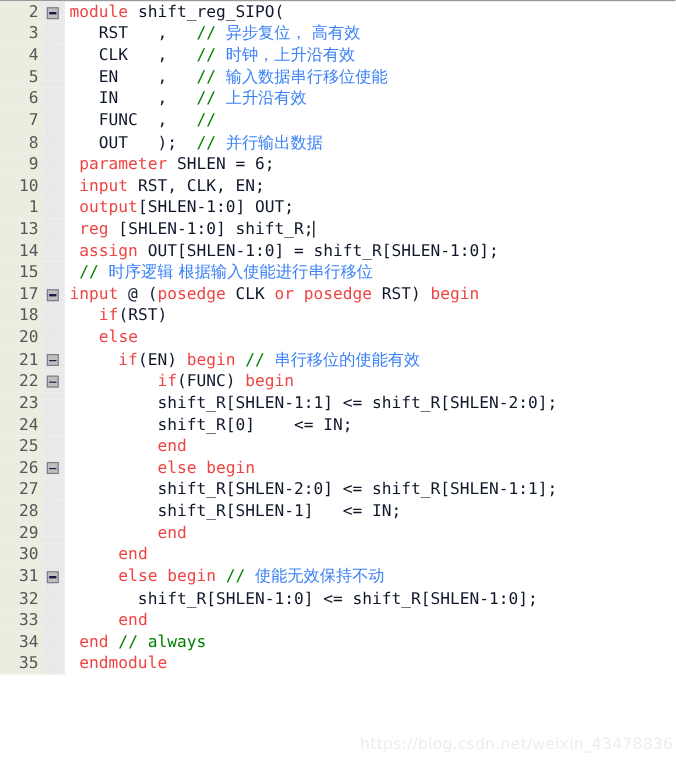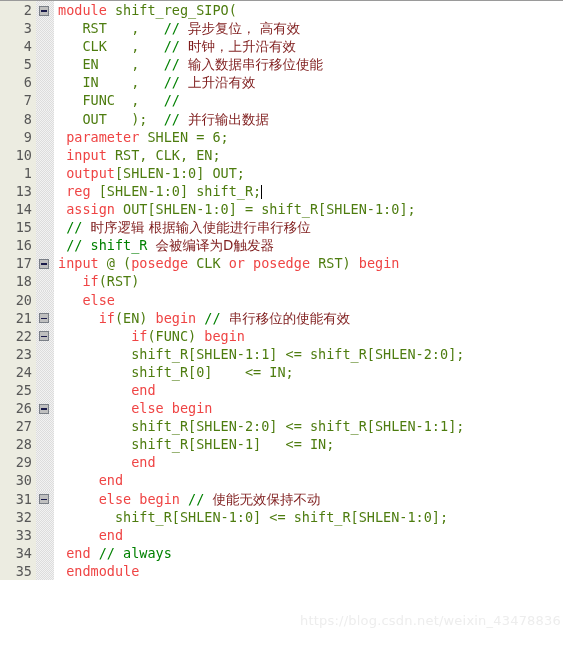--- a/index.html
+++ b/index.html
@@ -64,24 +64,24 @@
     flex:1;
     font-size:13.5px;
     line-height:18.1px;
     padding-left:4px;
     color:#000000;
     font-family:"DejaVu Sans Mono","Liberation Mono",monospace;
     position:relative;
   }
   .kw{color:#ef4444;}
   .cm{color:#008000;}
-  .pl{color:#4d7c0f;}
+  .pl{color:#0f172a;}
   .cjk{
     font-family:"DejaVu Sans","Liberation Sans",sans-serif;
-    color:#7f1d1d;
+    color:#3b82f6;
   }
   .caret{
     display:inline-block;
     width:1px;height:14px;
     background:#000;
     vertical-align:-3px;
     margin-left:0px;
   }
   #watermark{
     position:absolute;
@@ -105,21 +105,20 @@
       <div class="line"><div class="gutter">5</div><div class="fold"></div><div class="code"><span class="pl">   EN    ,   </span><span class="cm">// </span><span class="cjk">输入数据串行移位使能</span></div></div>
       <div class="line"><div class="gutter">6</div><div class="fold"></div><div class="code"><span class="pl">   IN    ,   </span><span class="cm">// </span><span class="cjk">上升沿有效</span></div></div>
       <div class="line"><div class="gutter">7</div><div class="fold"></div><div class="code"><span class="pl">   FUNC  ,   </span><span class="cm">//</span></div></div>
       <div class="line"><div class="gutter">8</div><div class="fold"></div><div class="code"><span class="pl">   OUT   );  </span><span class="cm">// </span><span class="cjk">并行输出数据</span></div></div>
       <div class="line"><div class="gutter">9</div><div class="fold"></div><div class="code"><span class="kw"> parameter</span><span class="pl"> SHLEN = 6;</span></div></div>
       <div class="line"><div class="gutter">10</div><div class="fold"></div><div class="code"><span class="kw"> input</span><span class="pl"> RST, CLK, EN;</span></div></div>
       <div class="line"><div class="gutter">1</div><div class="fold"></div><div class="code"><span class="kw"> output</span><span class="pl">[SHLEN-1:0] OUT;</span></div></div>
       <div class="line"><div class="gutter">13</div><div class="fold"></div><div class="code"><span class="kw"> reg</span><span class="pl"> [SHLEN-1:0] shift_R;</span><span class="caret"></span></div></div>
       <div class="line"><div class="gutter">14</div><div class="fold"></div><div class="code"><span class="kw"> assign</span><span class="pl"> OUT[SHLEN-1:0] = shift_R[SHLEN-1:0];</span></div></div>
       <div class="line"><div class="gutter">15</div><div class="fold"></div><div class="code"><span class="cm"> // </span><span class="cjk">时序逻辑 根据输入使能进行串行移位</span></div></div>
-      <div class="line"><div class="gutter">16</div><div class="fold"></div><div class="code"><span class="cm"> // shift_R </span><span class="cjk">会被编译为D触发器</span></div></div>
       <div class="line"><div class="gutter">17</div><div class="fold"><span class="foldbox"></span></div><div class="code"><span class="kw">input</span><span class="pl"> @ (</span><span class="kw">posedge</span><span class="pl"> CLK </span><span class="kw">or</span><span class="pl"> </span><span class="kw">posedge</span><span class="pl"> RST) </span><span class="kw">begin</span></div></div>
       <div class="line"><div class="gutter">18</div><div class="fold"></div><div class="code"><span class="pl">   </span><span class="kw">if</span><span class="pl">(RST)</span></div></div>
       <div class="line"><div class="gutter">20</div><div class="fold"></div><div class="code"><span class="pl">   </span><span class="kw">else</span></div></div>
       <div class="line"><div class="gutter">21</div><div class="fold"><span class="foldbox"></span></div><div class="code"><span class="pl">     </span><span class="kw">if</span><span class="pl">(EN) </span><span class="kw">begin</span><span class="cm"> // </span><span class="cjk">串行移位的使能有效</span></div></div>
       <div class="line"><div class="gutter">22</div><div class="fold"><span class="foldbox"></span></div><div class="code"><span class="pl">         </span><span class="kw">if</span><span class="pl">(FUNC) </span><span class="kw">begin</span></div></div>
       <div class="line"><div class="gutter">23</div><div class="fold"></div><div class="code"><span class="pl">         shift_R[SHLEN-1:1] &lt;= shift_R[SHLEN-2:0];</span></div></div>
       <div class="line"><div class="gutter">24</div><div class="fold"></div><div class="code"><span class="pl">         shift_R[0]    &lt;= IN;</span></div></div>
       <div class="line"><div class="gutter">25</div><div class="fold"></div><div class="code"><span class="pl">         </span><span class="kw">end</span></div></div>
       <div class="line"><div class="gutter">26</div><div class="fold"><span class="foldbox"></span></div><div class="code"><span class="pl">         </span><span class="kw">else begin</span></div></div>
       <div class="line"><div class="gutter">27</div><div class="fold"></div><div class="code"><span class="pl">         shift_R[SHLEN-2:0] &lt;= shift_R[SHLEN-1:1];</span></div></div>

